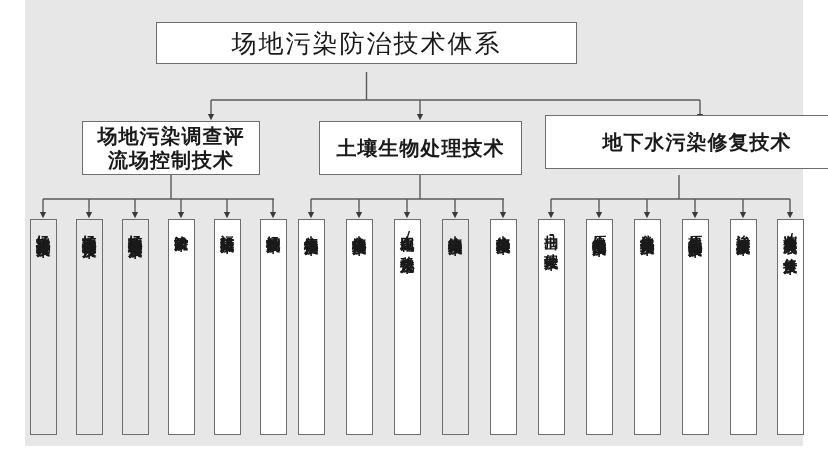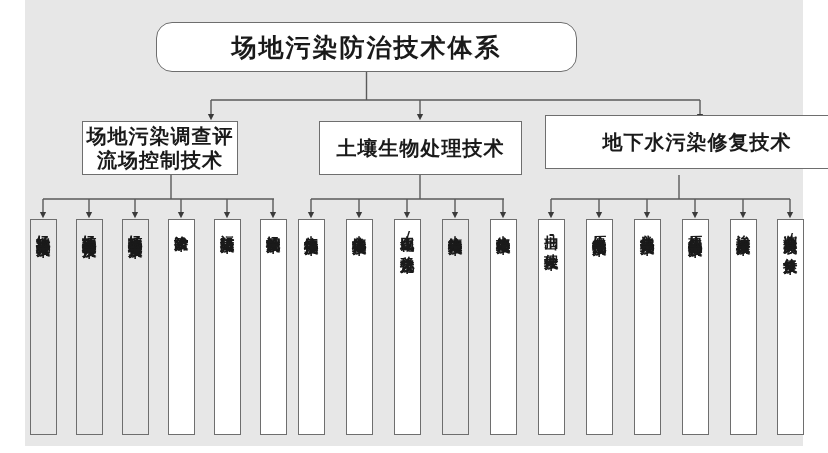--- a/index.html
+++ b/index.html
@@ -21,28 +21,28 @@
     position:absolute;
     border:1px solid #6e6e6e;
     background:#ffffff;
     box-sizing:border-box;
     display:flex;align-items:center;justify-content:center;
     color:#1a1a1a;
   }
   .box.gray{background:#e7e7e7;}
 
   .root{
-    left:156px;top:22px;width:421px;height:50px;
-    font-size:25px;font-weight:bold;letter-spacing:2px;border-radius:16px;
+    left:156px;top:22px;width:421px;height:42px;
+    font-size:25px;font-weight:normal;letter-spacing:2px;
   }
   .lvl2{
     height:54px;font-size:20px;font-weight:bold;
     line-height:1.22;text-align:center;letter-spacing:1px;
   }
-  .lvl2-a{left:82px;top:121px;width:156px;}
+  .lvl2-a{left:82px;top:121px;width:178px;}
   .lvl2-b{left:319px;top:121px;width:203px;}
   .lvl2-c{left:545px;top:115px;width:304px;}
 
   .leaf{
     top:219px;height:216px;width:27px;
     font-size:14px;font-weight:bold;
     letter-spacing:1px;
     align-items:flex-start;justify-content:center;
     padding-top:4px;
   }

